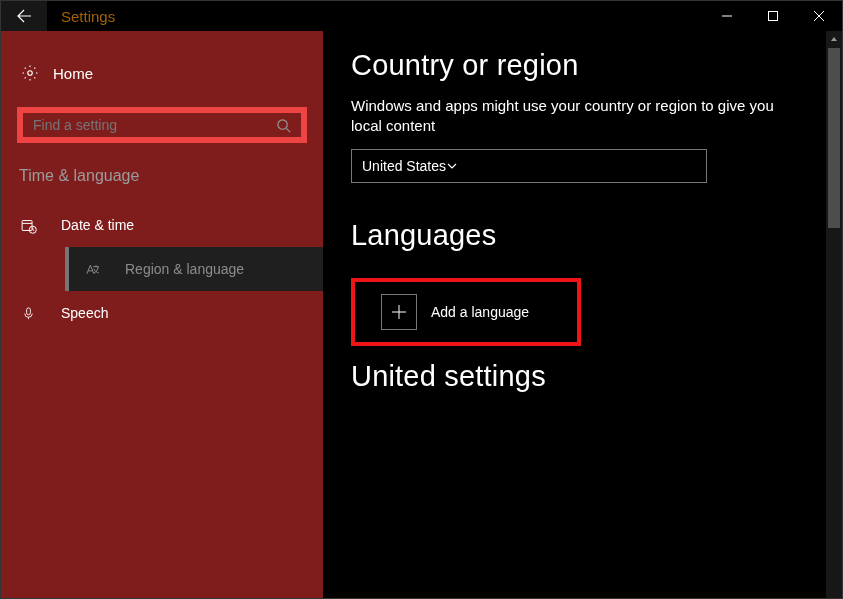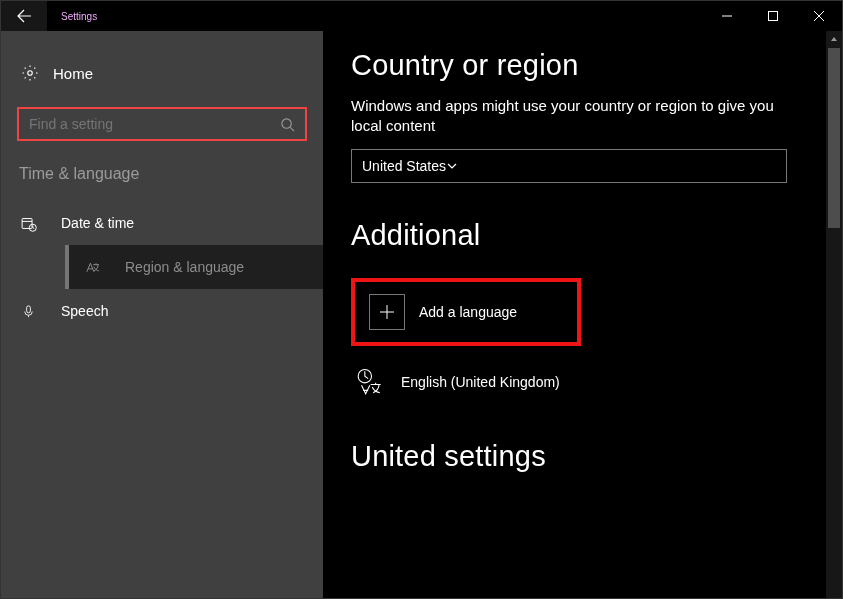--- a/index.html
+++ b/index.html
@@ -17,43 +17,43 @@
       height: 30px;
       display: flex;
       align-items: center;
       background: #000;
     }
     .back-btn {
       width: 46px; height: 30px;
       display: flex; align-items: center; justify-content: center;
       background: #171717;
     }
-    .title-text { padding-left: 14px; font-size: 10px; color: #f0abfc; }
+    .title-text { padding-left: 14px; font-size: 15px; color: #a16207; }
     .title-space { flex: 1; }
     .win-controls { display: flex; }
     .win-btn {
       width: 46px; height: 30px;
       display: flex; align-items: center; justify-content: center;
       color: #fff;
     }
     .body-row { flex: 1; display: flex; min-height: 0; }
     .sidebar {
       width: 322px;
       padding: 22px 16px 0 16px;
-      background: #404040;
+      background: #7f1d1d;
     }
     .home-row {
       display: flex; align-items: center; gap: 14px;
       height: 40px; padding-left: 4px;
       font-size: 15px;
       margin-bottom: 14px;
     }
     .search-box {
       height: 34px;
-      border: 2px solid #ef4444;
+      border: 6px solid #ef4444;
       display: flex; align-items: center;
       padding: 12px 10px;
       margin-bottom: 24px;
     }
     .search-input {
       flex: 1;
       background: transparent;
       border: none;
       color: #999;
       font-size: 14px;
@@ -74,40 +74,40 @@
       border-left: 4px solid #767676;
       padding-left: 14px;
       margin-left: 48px;
     }
     .nav-item.selected .nav-icon { color: #8c8c8c; }
     .nav-icon { width: 18px; display: flex; justify-content: center; color: #fff; }
     .main { flex: 1; padding: 18px 28px 0 28px; overflow: hidden; position: relative; }
     h1.section-title { font-weight: 400; font-size: 29px; letter-spacing: .2px; margin-bottom: 14px; }
     .desc { font-size: 15px; color: #fff; margin-bottom: 12px; max-width: 440px; line-height: 1.35; }
     .dropdown {
-      width: 436px; height: 34px;
+      width: 356px; height: 34px;
       border: 1px solid #777;
       display: flex; align-items: center; justify-content: flex-start;
       padding: 0 10px;
       font-size: 14px;
       margin-bottom: 36px;
     }
     .btn-row {
       display: flex; align-items: center; gap: 14px;
       padding: 6px 0;
     }
     .btn-box {
       width: 36px; height: 36px;
       border: 1px solid #777;
       display: flex; align-items: center; justify-content: center;
     }
     .btn-label { font-size: 14px; }
     .highlight {
       border: 4px solid #ef1516;
-      padding: 6px 14px;
+      padding: 6px 26px;
       width: 230px;
       margin-bottom: 14px;
       margin-top: 26px;
     }
     .lang-row { display: flex; align-items: center; gap: 14px; padding: 4px 0; margin-bottom: 36px; }
     .lang-icon { width: 36px; height: 36px; display: flex; align-items: center; justify-content: center; }
     .related-link { color: #9b9b9b; font-size: 14px; }
     .scrollbar {
       position: absolute; top: 0; right: 0; width: 16px; height: 100%;
       background: #171717;
@@ -208,45 +208,34 @@
       <div class="content-wrap">
         <h1 class="section-title">Country or region</h1>
         <p class="desc">Windows and apps might use your country or region to give you local content</p>
         <div class="dropdown">
           <span>United States</span>
           <svg width="12" height="12" viewBox="0 0 12 12" fill="none" stroke="#fff" stroke-width="1.2">
               <path d="M2 4 L6 8 L10 4"></path>
             </svg>
         </div>
 
-        <h1 class="section-title">Additional</h1>
+        <h1 class="section-title">Languages</h1>
 
         <div class="highlight">
           <div class="btn-row">
             <div class="btn-box">
               <svg width="18" height="18" viewBox="0 0 18 18" stroke="#fff" stroke-width="1">
                   <line x1="9" y1="2" x2="9" y2="16"></line>
                   <line x1="2" y1="9" x2="16" y2="9"></line>
                 </svg>
             </div>
             <span class="btn-label">Add a language</span>
           </div>
         </div>
 
-        <div class="lang-row">
-          <div class="lang-icon">
-            <svg width="30" height="30" viewBox="0 0 36 36" fill="none" stroke="#fff" stroke-width="1.3">
-              <circle cx="13" cy="11" r="8"></circle>
-                <path d="M13 5 v6 l4 3"></path>
-              <path d="M9 22 L14 32 L19 22 M11 28 H17"></path>
-              <path d="M20 21 h12 M26 19 v2 M30 21 c0 6 -5 9 -7 10 M22 24 c1 3 5 6 9 7"></path>
-            </svg>
-          </div>
-          <span class="btn-label">English (United Kingdom)</span>
-        </div>
 
         <h1 class="section-title">United settings</h1>
       </div>
 
       <div class="scrollbar">
         <div class="scroll-arrow">
           <svg width="8" height="8" viewBox="0 0 8 8" fill="#999">
               <path d="M4 2 L7 6 H1 Z"></path>
             </svg>
         </div>

